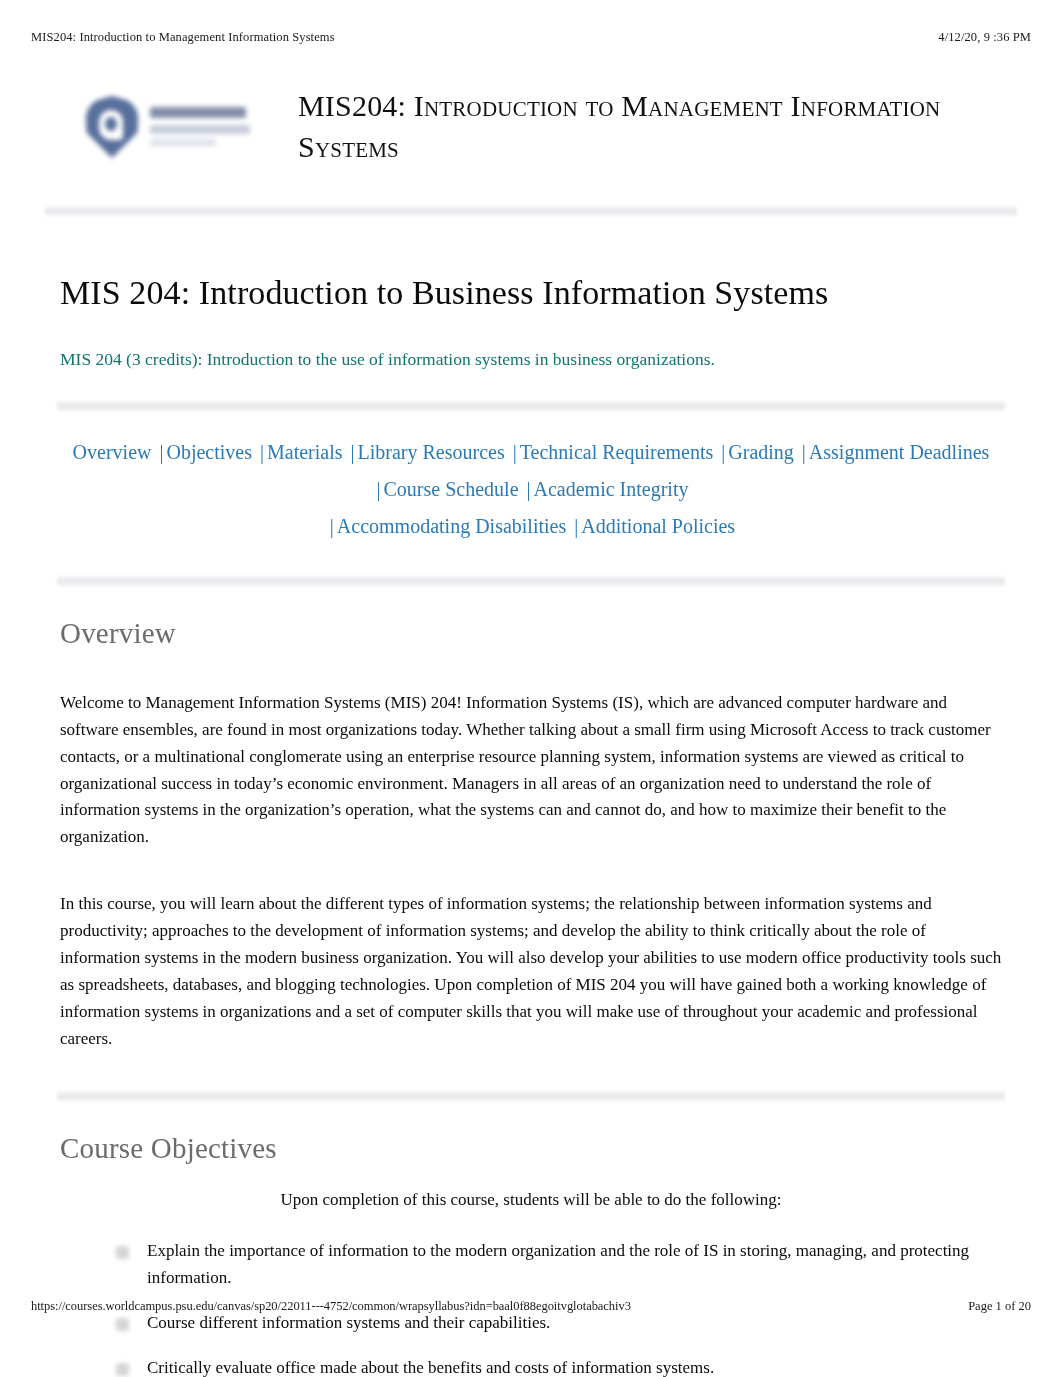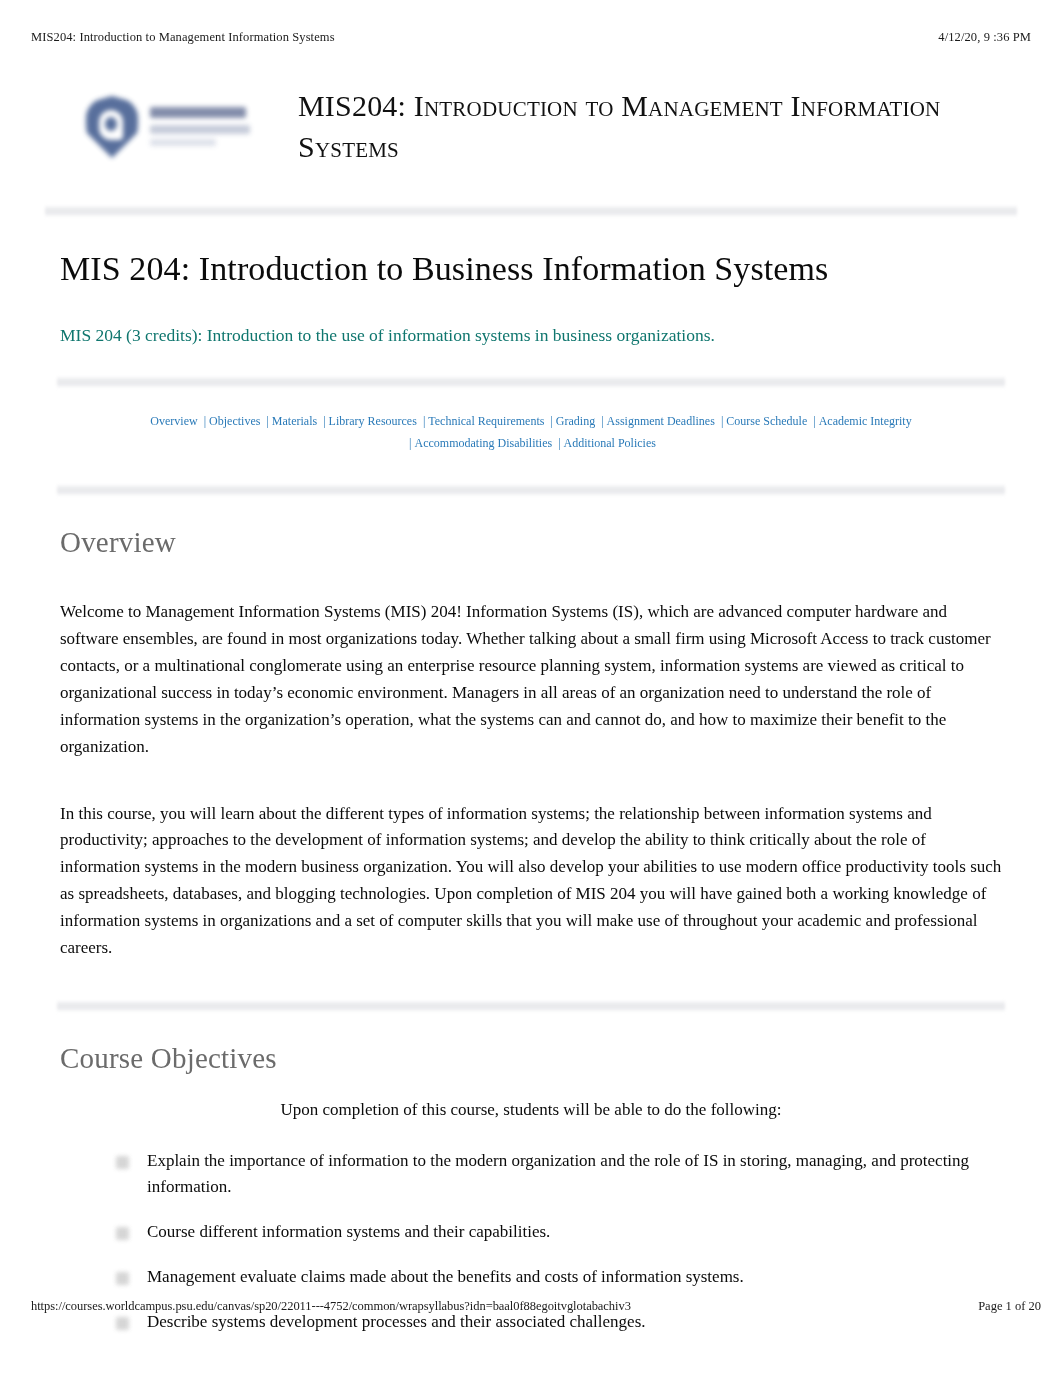--- a/index.html
+++ b/index.html
@@ -27,21 +27,21 @@
     justify-content: space-between;
     align-items: center;
     font-size: 12.5px;
     color: #1a1a1a;
     letter-spacing: 0.1px;
   }
   .print-footer {
     position: absolute;
     bottom: 62px;
     left: 31px;
-    right: 21px;
+    right: 31px;
     height: 18px;
     display: flex;
     justify-content: space-between;
     align-items: center;
     font-size: 12.5px;
     color: #1a1a1a;
   }
   .print-footer .url { letter-spacing: -0.05px; }
 
   
@@ -159,36 +159,36 @@
   .rule.r3 { width: 948px; margin-top: 30px; }
   .rule.r4 { width: 948px; margin-top: 38px; }
 
   
   .content { padding: 0 60px 0 60px; }
 
   h1.doc-title {
     font-size: 34px;
     font-weight: normal;
     line-height: 1.2;
-    margin: 32px 0 0 0;
+    margin: 56px 0 0 0;
     color: #0b0b0b;
     letter-spacing: 0.1px;
   }
   p.lede {
     font-size: 17.5px;
     line-height: 1.5;
     margin: 32px 0 0 0;
     color: #0f766e;
   }
 
   
   .navlinks {
     margin-top: 22px;
     text-align: center;
-    font-size: 12px;
+    font-size: 20px;
     line-height: 1.85;
     color: #2a7ab8;
     padding: 0 6px;
   }
   .navlinks a {
     color: #2a7ab8;
     text-decoration: none;
     white-space: nowrap;
   }
   .navlinks .sep {
@@ -289,21 +289,21 @@
   </div>
 
   <div class="rule r4"></div>
 
   <div class="content">
     <h2 class="section">Course Objectives</h2>
     <p class="body tight">Upon completion of this course, students will be able to do the following:</p>
     <ul class="objectives" id="objectives-list">
         <li><span class="bullet"></span><span>Explain the importance of information to the modern organization and the role of IS in storing, managing, and protecting information.</span></li>
         <li><span class="bullet"></span><span>Course different information systems and their capabilities.</span></li>
-        <li><span class="bullet"></span><span>Management evaluate claims made about the benefits and costs of information systems.</span></li>
+        <li><span class="bullet"></span><span>Critically evaluate office made about the benefits and costs of information systems.</span></li>
         <li><span class="bullet"></span><span>Describe systems development processes and their associated challenges.</span></li>
       </ul>
   </div>
 
 </div>
 
 <div class="print-footer">
   <span class="url">https://courses.worldcampus.psu.edu/canvas/sp20/22011---4752/common/wrapsyllabus?idn=baal0f88egoitvglotabachiv3</span>
   <span>Page 1 of 20</span>
 </div>

